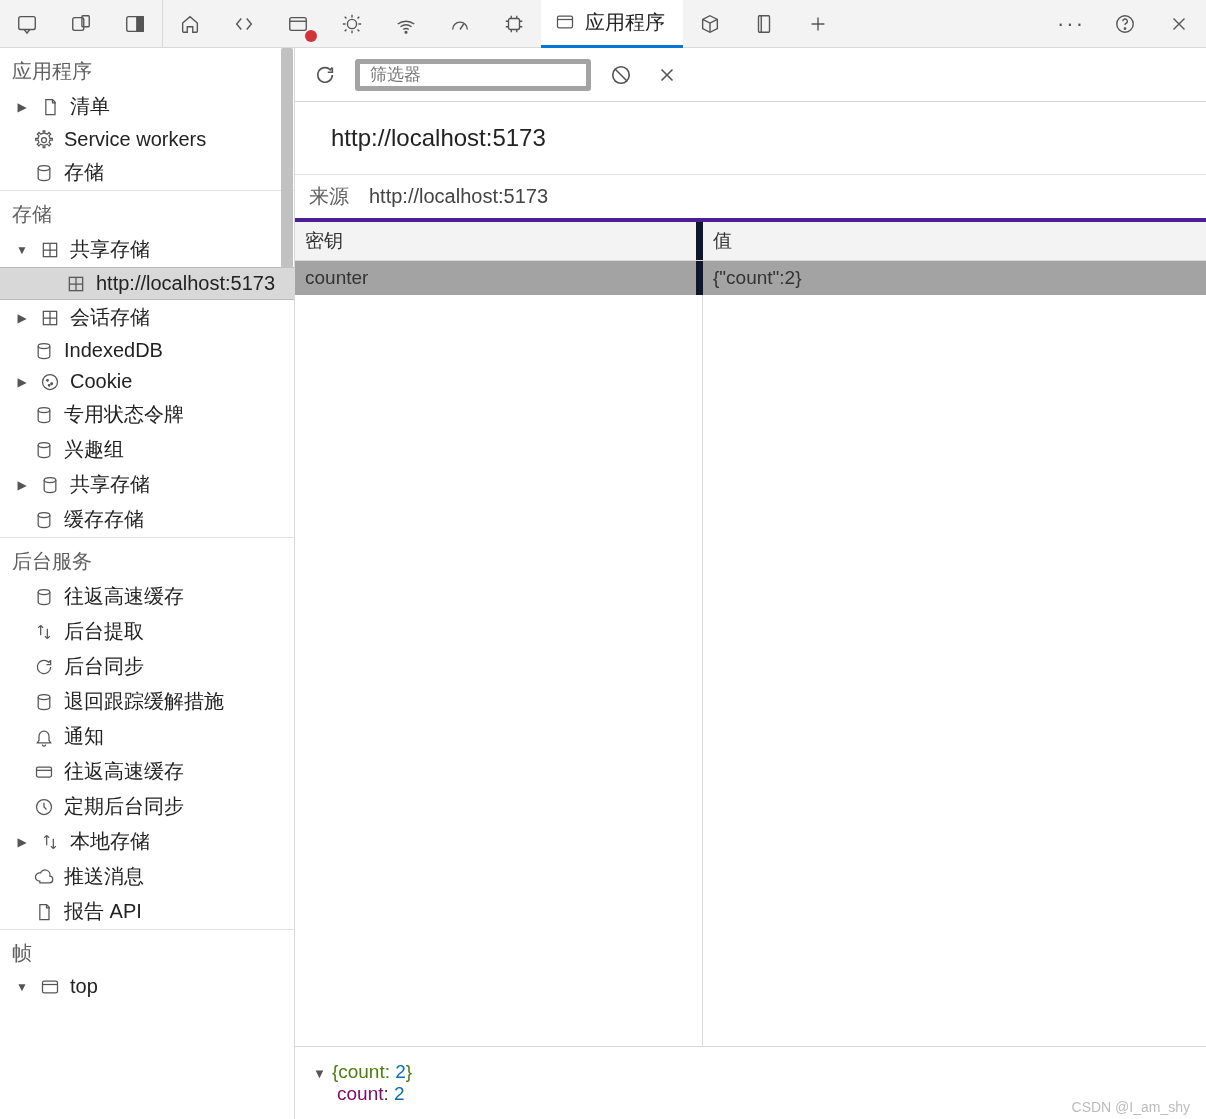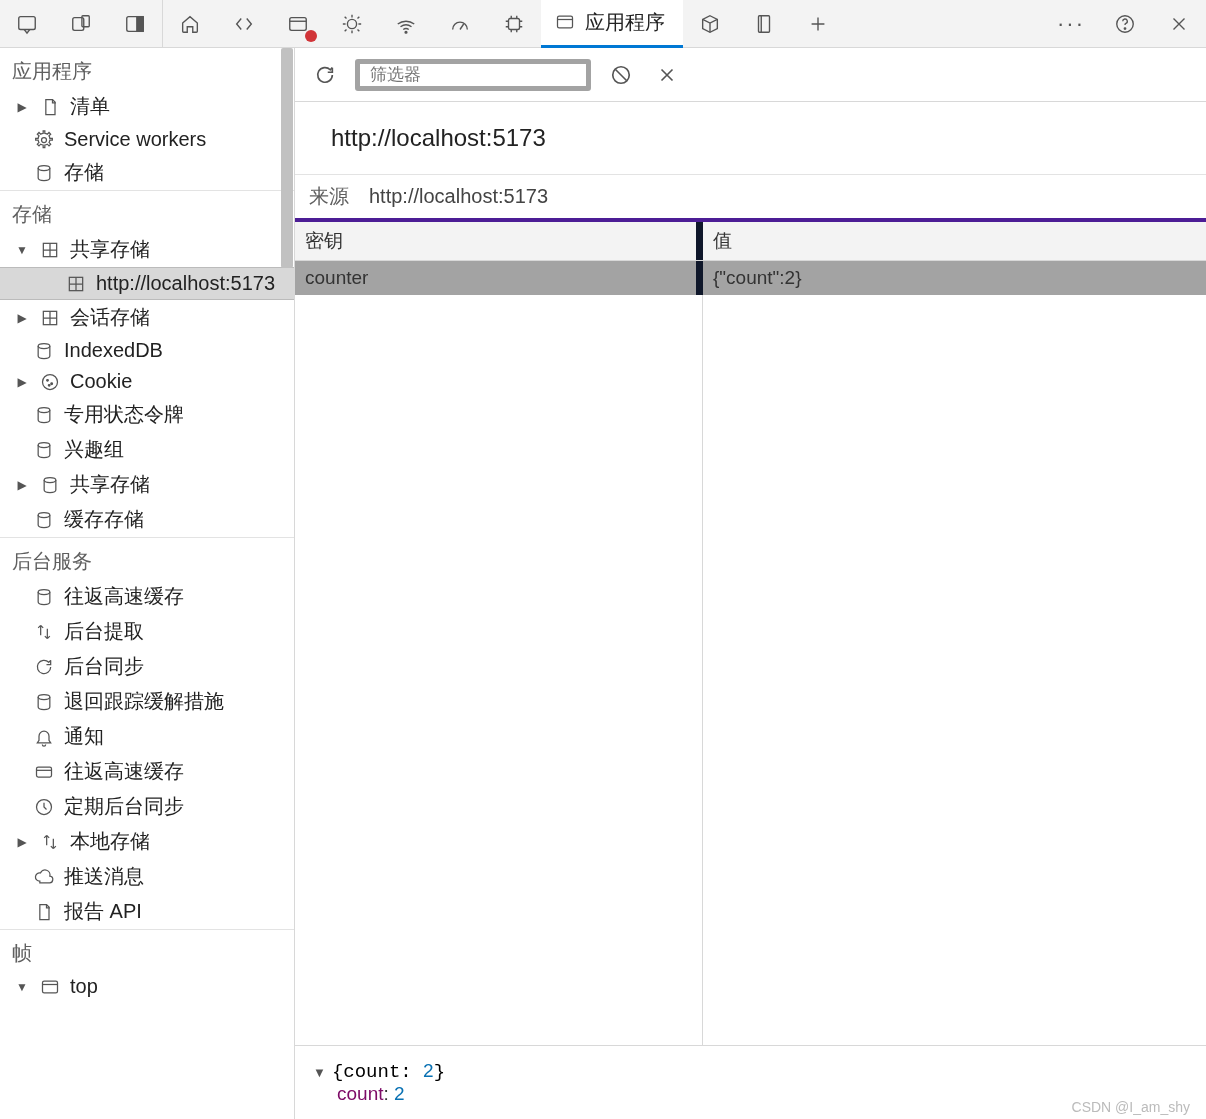--- a/index.html
+++ b/index.html
@@ -54,21 +54,21 @@
 .data-table .row { background:#a3a3a3; }
 .data-table .cell { padding:6px 10px; font-size:19px; color:#333; }
 .data-table .col-key { width:408px; border-right:7px solid #0f172a; }
 .data-table .col-val { flex:1; }
 .data-table .rest { flex:1; display:flex; }
 .data-table .rest .col-key { border-right:1px solid #d8d8d8; }
 
 
 .object-viewer { padding:14px 18px; font-family:Consolas,Menlo,monospace; font-size:19px; color:#333; }
 .object-viewer .line1 .tri { font-size:13px; color:#555; margin-right:6px; }
-.object-viewer .line1 .brace,.object-viewer .ident { color:#000000;font-family:Liberation Mono, monospace; }
+.object-viewer .line1 .brace,.object-viewer .ident { color:#4d7c0f; }
 .object-viewer .num { color:#0971b3; }
 .object-viewer .prop { color:#7d0b67; margin-left:24px; }
 
 .watermark { position:absolute; right:16px; bottom:4px; font-size:14px; color:#bbb; }
 </style>
 </head>
 <body>
 
 <div class="topbar">
   <div class="group">

